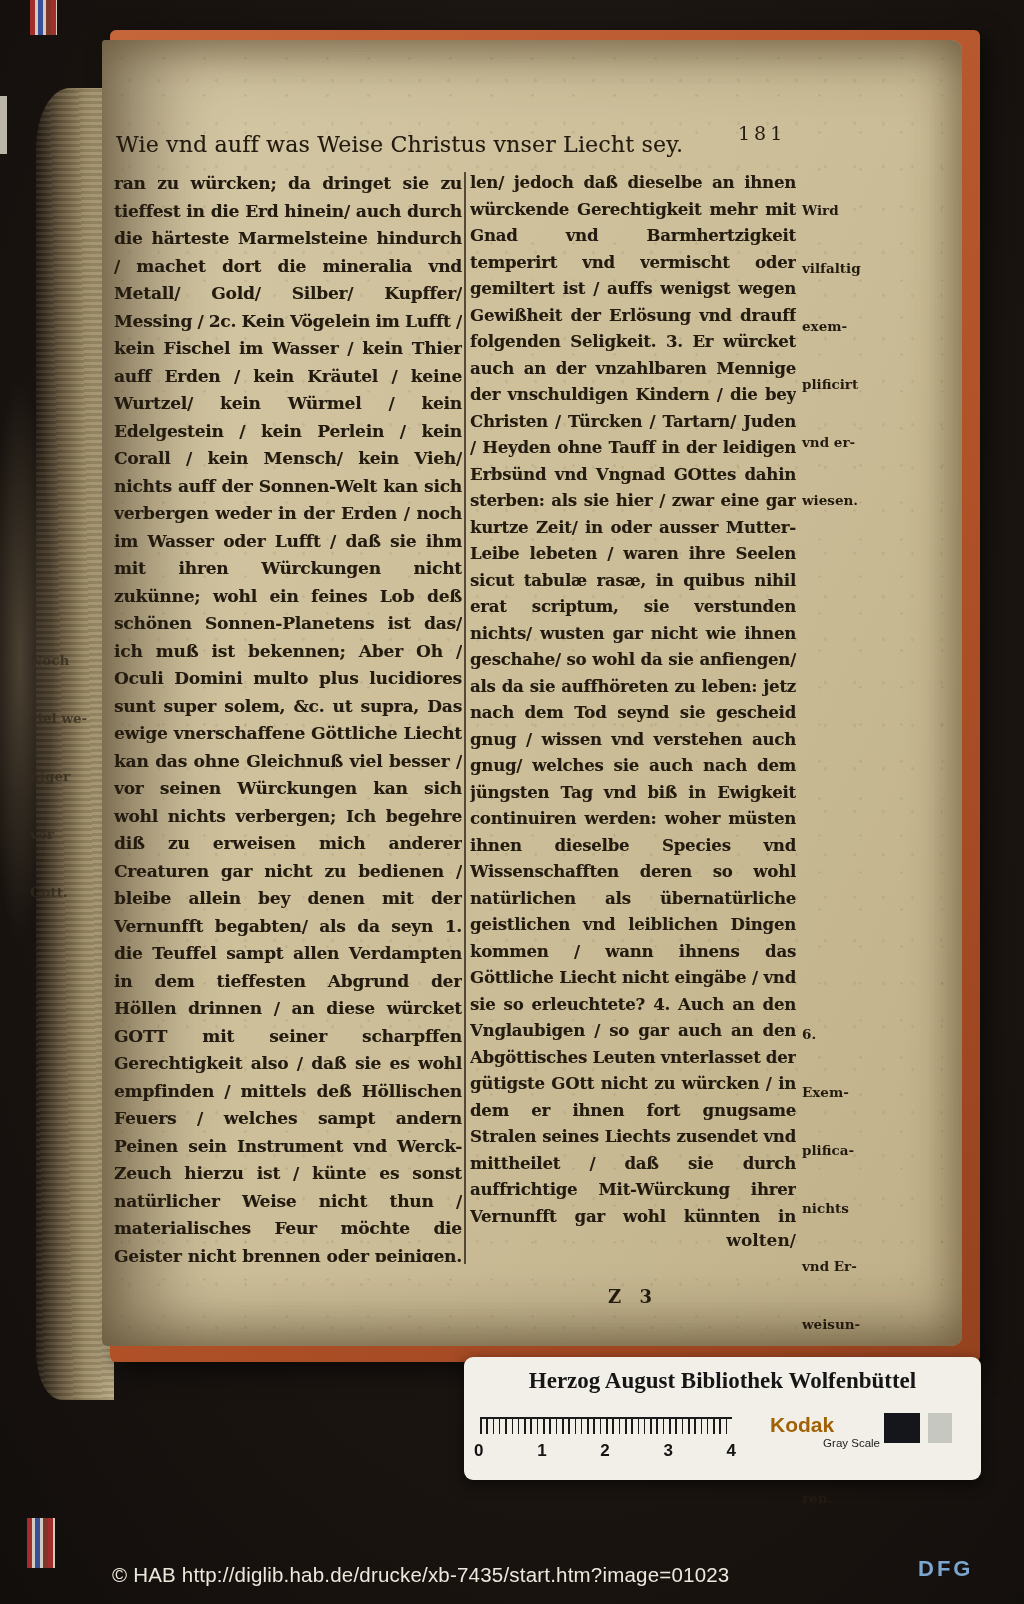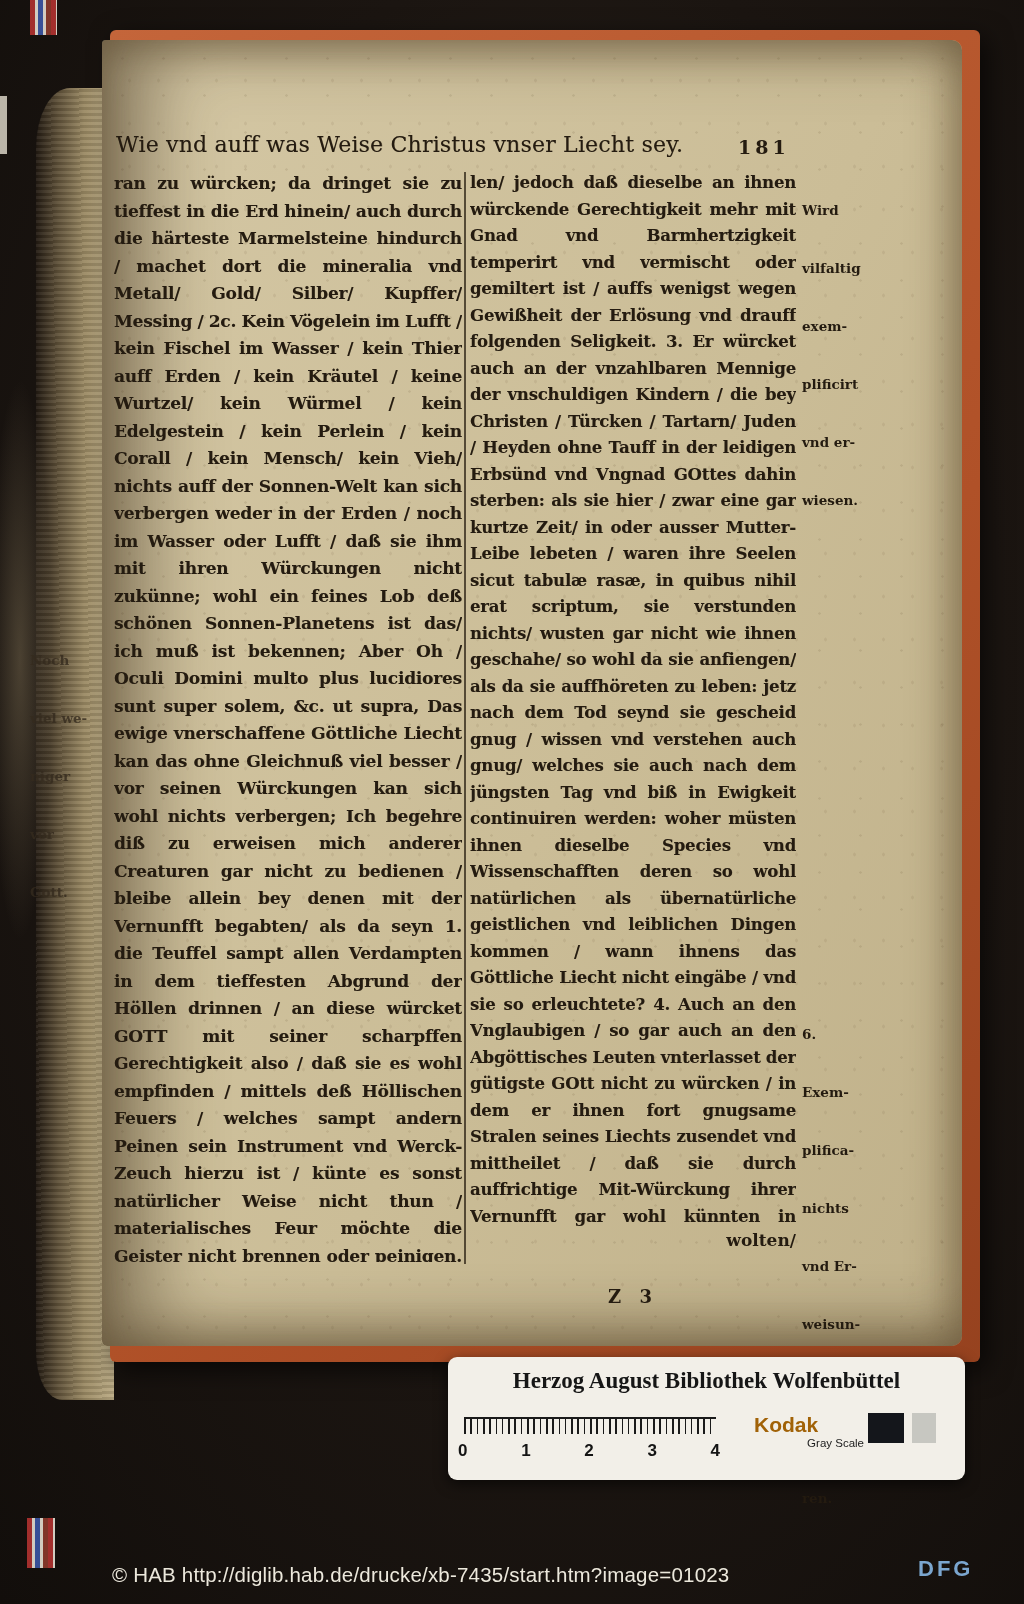--- a/index.html
+++ b/index.html
@@ -61,22 +61,22 @@
   }
 
   .ink { color:#241b10; }
 
   .header-row {
     position:absolute; left:14px; top:92px; width:676px; text-align:left;
     font-weight:400; font-size:22px; letter-spacing:.2px;
     text-shadow:.3px .3px 0 rgba(35,25,12,.4);
   }
   .pagenum {
-    position:absolute; left:636px; top:96px; width:70px;
-    font-weight:700; font-size:19px; letter-spacing:4px;
+    position:absolute; left:636px; top:82px; width:70px;
+    font-weight:400; font-size:19px; letter-spacing:4px;
   }
 
   .col {
     position:absolute; overflow:hidden; text-align:justify;
     font-weight:700; letter-spacing:-0.2px; word-spacing:-0.5px;
     text-shadow:.3px .3px 0 rgba(35,25,12,.35);
     overflow-wrap:break-word;
   }
   .col-left  { left:12px;  top:130px; width:348px; height:1092px; font-size:17px;   line-height:27.5px; }
   .col-right { left:368px; top:130px; width:326px; height:1062px; font-size:16.5px; line-height:26.5px; }
@@ -90,21 +90,21 @@
   .mn-right-2 { left:700px; top:946px; }
   .mn-left {
     position:absolute; left:30px; top:612px; width:78px; z-index:4;
     font-weight:700; font-size:13.5px; line-height:19px; color:rgba(52,42,30,.8);
     text-align:left;
   }
   .margin-note div, .mn-left div { display:block;margin-top:39px; }
 
   
   .scale-card {
-    position:absolute; left:448px; top:1357px; width:517px; height:123px; z-index:5;
+    position:absolute; left:464px; top:1357px; width:517px; height:123px; z-index:5;
     background:#f2efe8; border-radius:9px;
     box-shadow: 0 4px 14px rgba(0,0,0,.6);
   }
   .card-title {
     position:absolute; top:11px; left:0; width:100%; text-align:center;
     font-family:"Liberation Serif", serif; font-weight:700; font-size:23px; color:#161616;
   }
   .ruler-comb {
     position:absolute; left:16px; top:60px; width:252px; height:17px;
     border-top:2.5px solid #1a1a1a;

